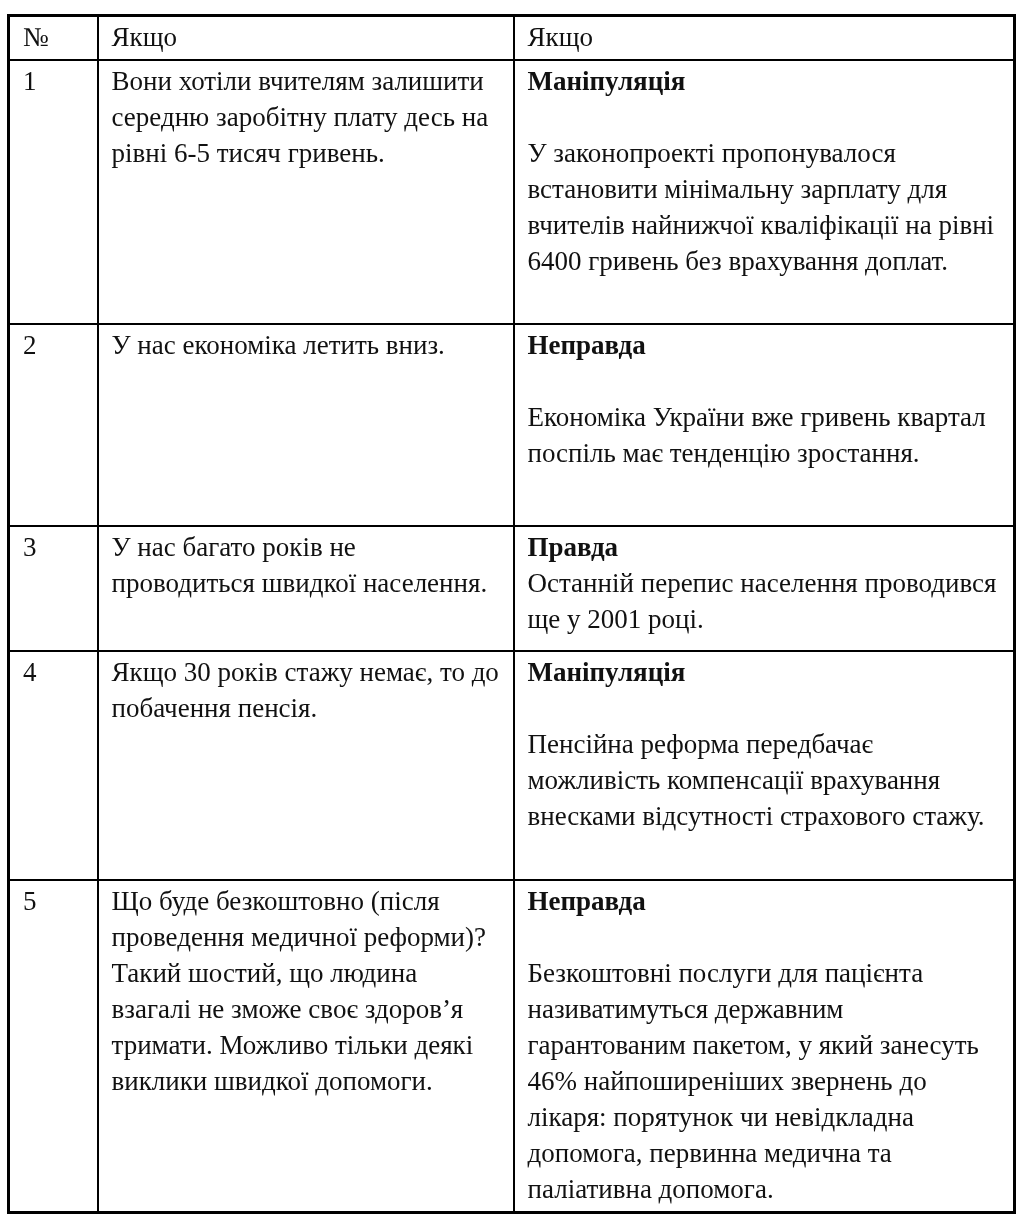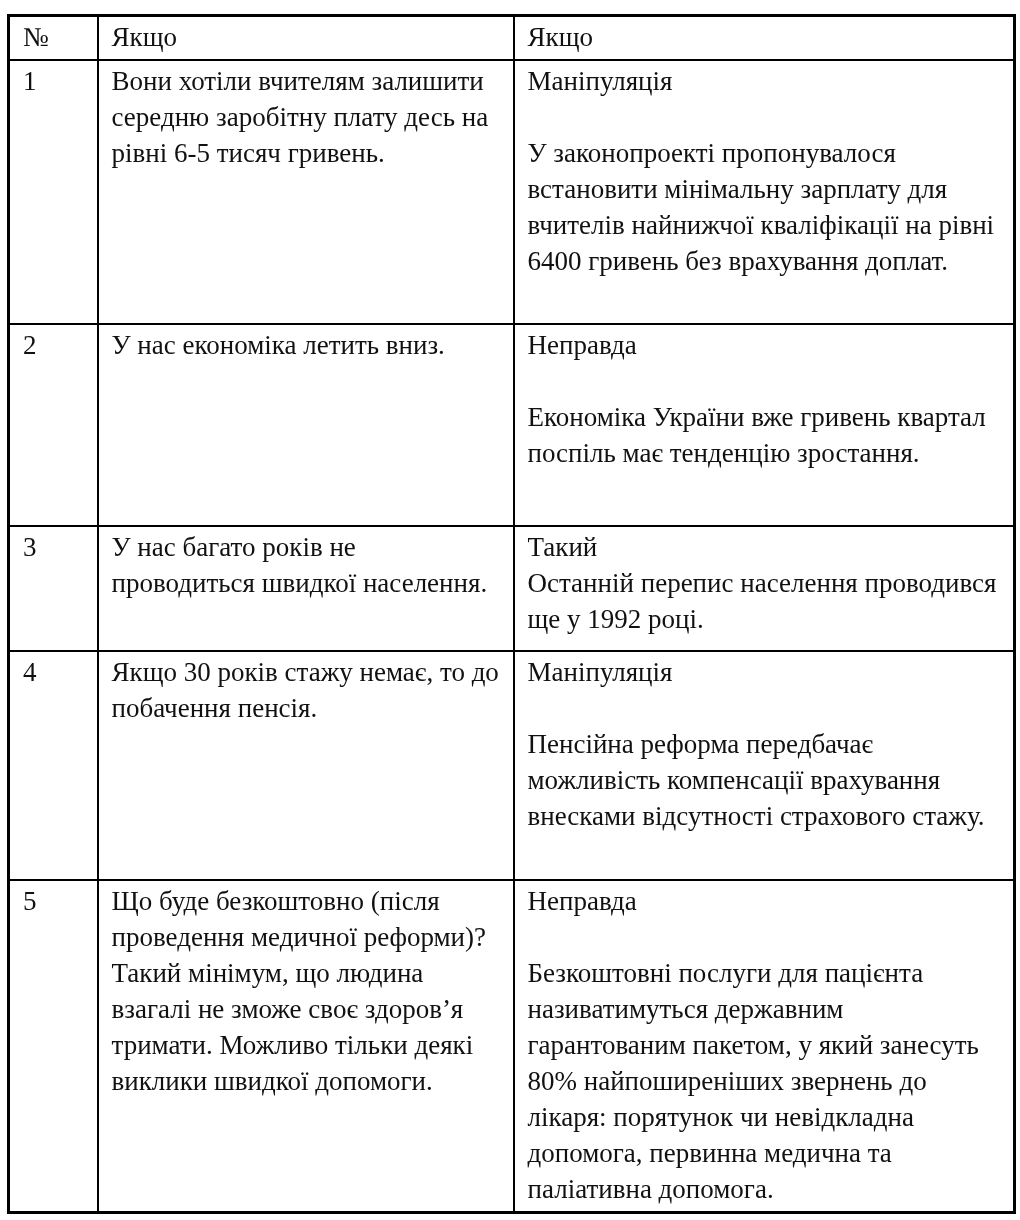--- a/index.html
+++ b/index.html
@@ -34,21 +34,21 @@
   col.c-num   { width: 89px;  }
   col.c-claim { width: 416px; }
   col.c-fact  { width: 501px; }
   tr.r-head { height: 36px;  }
   tr.r1 { height: 264px; }
   tr.r2 { height: 202px; }
   tr.r3 { height: 125px; }
   tr.r4 { height: 229px; }
   tr.r5 { height: 332px; }
   td .verdict {
-    font-weight: normal;
+    font-weight: bold;
   }
   td .gap {
     height: 36px;
   }
   td.num-cell {
     font-size: 25px;
   }
 </style>
 </head>
 <body>
@@ -83,37 +83,37 @@
         <td>
           <div class="verdict">Неправда</div>
           <div class="gap"></div>
           <div>Економіка України вже гривень квартал поспіль має тенденцію зростання.</div>
         </td>
       </tr>
       <tr class="r3">
         <td class="num-cell">3</td>
         <td>У нас багато років не проводиться швидкої населення.</td>
         <td>
-          <div class="verdict">Такий</div>
-          <div>Останній перепис населення проводився ще у 1992 році.</div>
+          <div class="verdict">Правда</div>
+          <div>Останній перепис населення проводився ще у 2001 році.</div>
         </td>
       </tr>
       <tr class="r4">
         <td class="num-cell">4</td>
         <td>Якщо 30 років стажу немає, то до побачення пенсія.</td>
         <td>
           <div class="verdict">Маніпуляція</div>
           <div class="gap"></div>
           <div>Пенсійна реформа передбачає можливість компенсації врахування внесками відсутності страхового стажу.</div>
         </td>
       </tr>
       <tr class="r5">
         <td class="num-cell">5</td>
-        <td>Що буде безкоштовно (після проведення медичної реформи)? Такий мінімум, що людина взагалі не зможе своє здоров’я тримати. Можливо тільки деякі виклики швидкої допомоги.</td>
+        <td>Що буде безкоштовно (після проведення медичної реформи)? Такий шостий, що людина взагалі не зможе своє здоров’я тримати. Можливо тільки деякі виклики швидкої допомоги.</td>
         <td>
           <div class="verdict">Неправда</div>
           <div class="gap"></div>
-          <div>Безкоштовні послуги для пацієнта називатимуться державним гарантованим пакетом, у який занесуть 80% найпоширеніших звернень до лікаря: порятунок чи невідкладна допомога, первинна медична та паліативна допомога.</div>
+          <div>Безкоштовні послуги для пацієнта називатимуться державним гарантованим пакетом, у який занесуть 46% найпоширеніших звернень до лікаря: порятунок чи невідкладна допомога, первинна медична та паліативна допомога.</div>
         </td>
       </tr>
     </tbody>
   </table>
 </div>
 
 </body></html>

